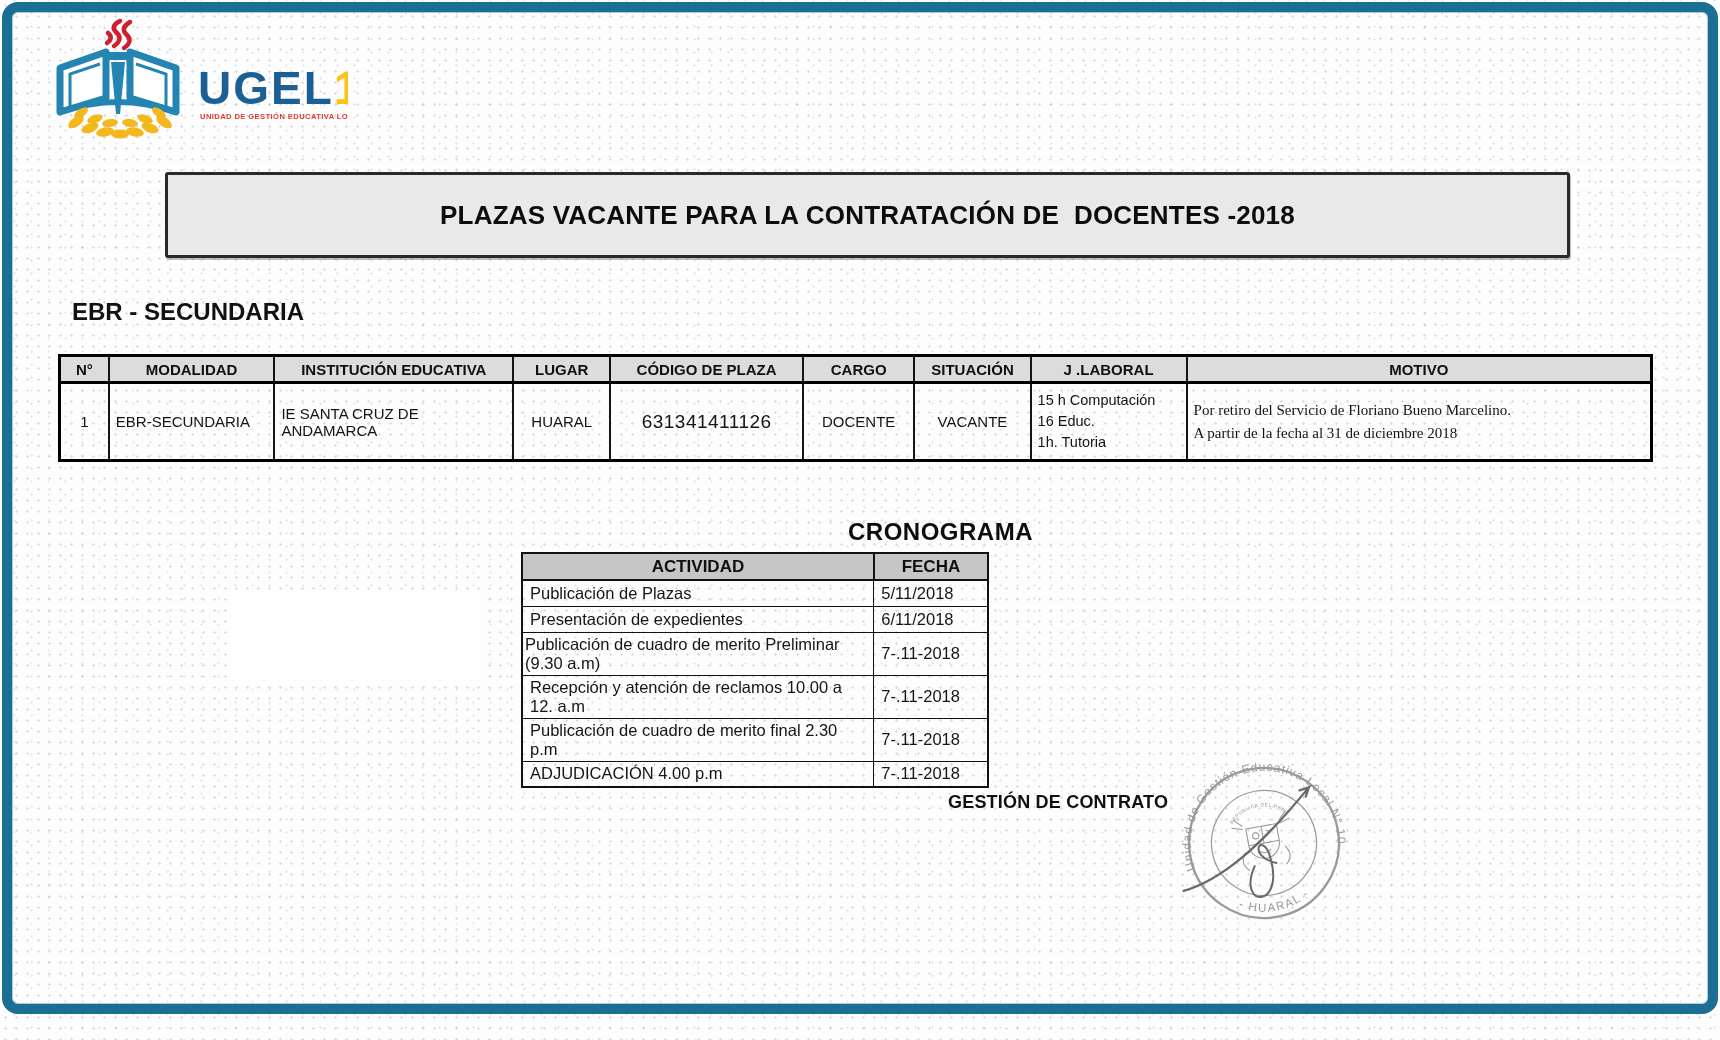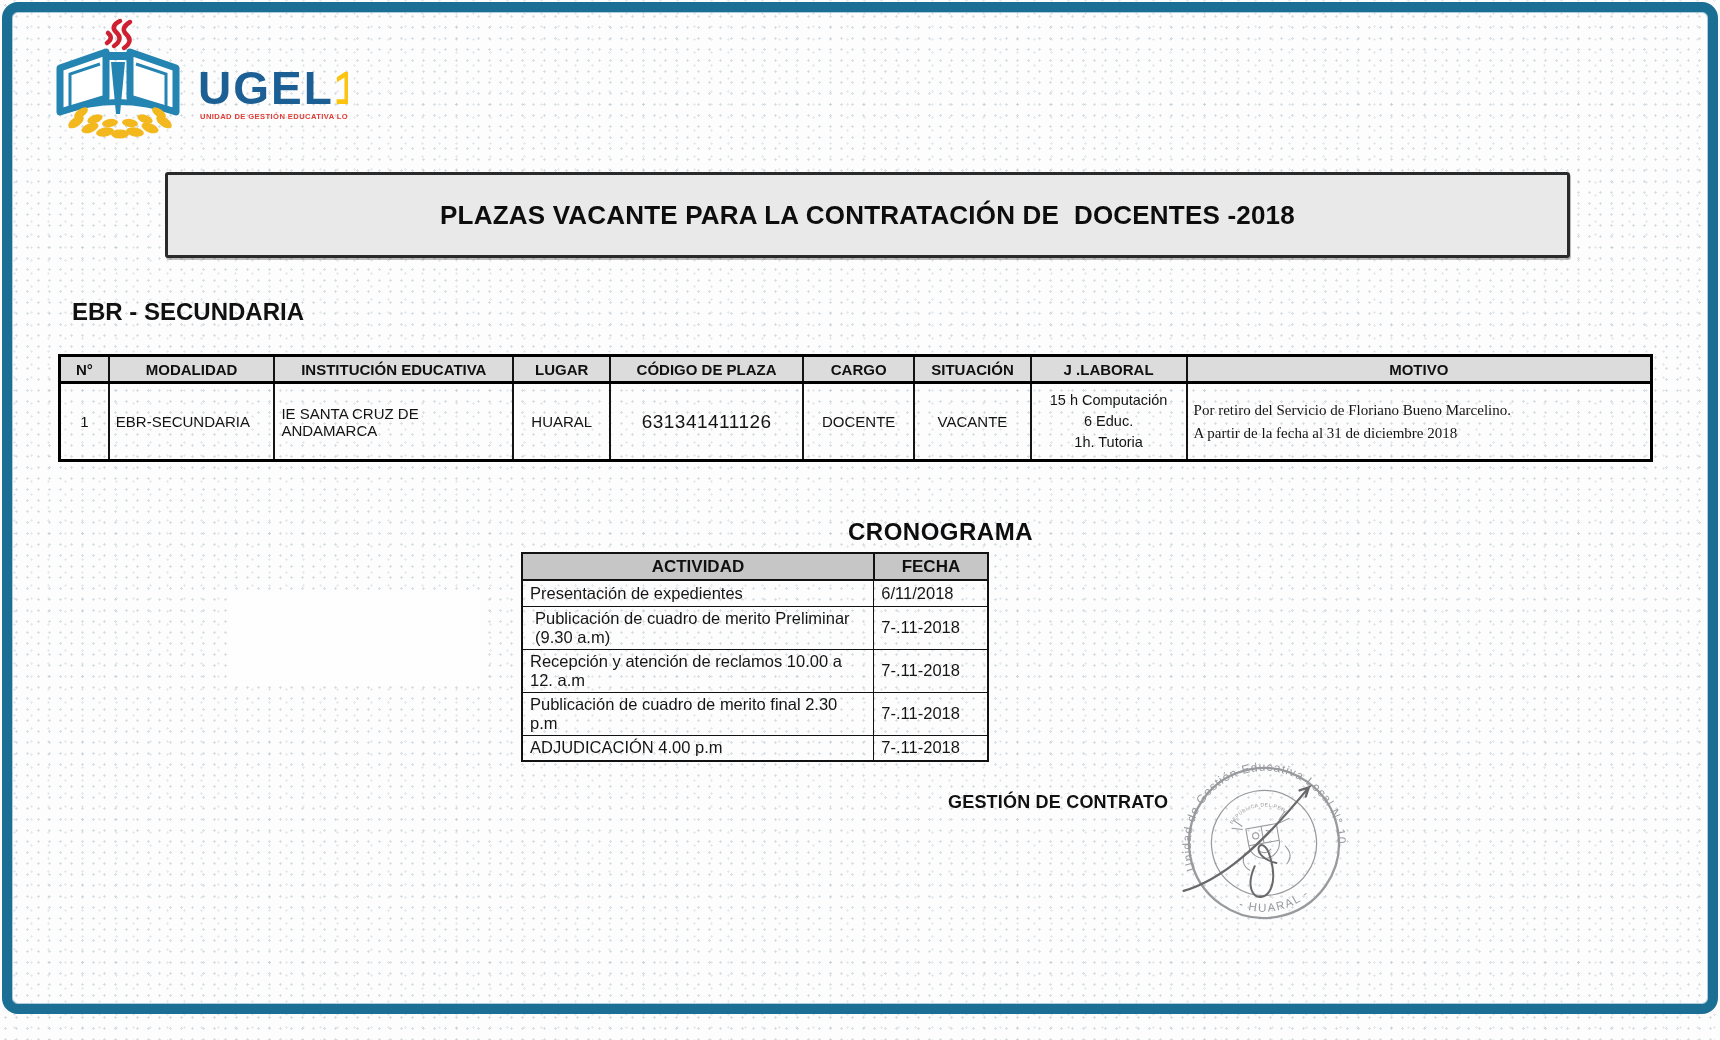--- a/index.html
+++ b/index.html
@@ -48,42 +48,42 @@
     font-size:15px; font-weight:bold; color:#101010;
     height:27px; padding:2px 5px; text-align:center; white-space:nowrap; overflow:hidden;
   }
   .vac-table th.c { text-align:center; }
   .vac-table td {
     border:2px solid #141414; font-size:15px; color:#141414;
     height:78px; padding:3px 6px; vertical-align:middle; background:transparent;
   }
   .vac-table td.c { text-align:center; }
   .vac-table .code { font-size:19px; letter-spacing:.5px; }
-  .vac-table .jl div { text-align:center; font-size:14.5px; line-height:1.45; }
+  .vac-table .jl div { font-size:14.5px; line-height:1.45; }
   .vac-table .motivo div { font-size:15px; line-height:1.5;font-family:Liberation Serif, serif; }
 
   .crono-heading {
     position:absolute; left:521px; top:518px; width:512px; text-align:right;
     font-size:24px; font-weight:bold; color:#0d0d0d; letter-spacing:.5px;
   }
   .crono-table {
     position:absolute; left:521px; top:552px; width:468px;
     border:2.5px solid #111;
   }
   .crono-table th {
     background:#c6c6c6; border:2px solid #111; text-align:center;
     font-size:17px; font-weight:bold; color:#101010; height:27px; padding:1px 6px;
   }
   .crono-table td {
     border:1.8px solid #111; font-size:16.5px; color:#151515;
     height:26px; padding:2px 7px; background:transparent;
   }
   .crono-table td.date { white-space:nowrap; }
   .crono-table tr.tall td { height:42px; }
-  .crono-table tr.tall td.act { padding-left:12px; }
+  .crono-table tr.tall td.act { padding-left:2px; }
 
   .whiteout { position:absolute; left:228px; top:592px; width:252px; height:94px; background:#fefefe; }
 
   .comision {
     position:absolute; left:948px; top:792px;
     font-size:18px; font-weight:bold; color:#111; letter-spacing:.2px;
   }
 
   .stamp-wrap { position:absolute; left:1178px; top:758px; width:172px; height:170px; opacity:.9; }
 </style>
@@ -174,21 +174,21 @@
       <tr>
         <td class="c">1</td>
         <td>EBR-SECUNDARIA</td>
         <td>IE SANTA CRUZ DE ANDAMARCA</td>
         <td class="c">HUARAL</td>
         <td class="c code">631341411126</td>
         <td class="c">DOCENTE</td>
         <td class="c">VACANTE</td>
         <td class="jl">
           <div>15 h Computación</div>
-          <div>6 Educ.</div>
+          <div>16 Educ.</div>
           <div>1h. Tutoria</div>
         </td>
         <td class="motivo">
           <div>Por retiro  del Servicio de Floriano Bueno Marcelino.</div>
           <div>A partir de la fecha al 31 de diciembre 2018</div>
         </td>
       </tr>
     </tbody>
   </table>
 
@@ -201,20 +201,24 @@
         <col style="width:75.5%">
         <col style="width:24.5%">
       </colgroup>
     <thead>
       <tr>
         <th>ACTIVIDAD</th>
         <th>FECHA</th>
       </tr>
     </thead>
     <tbody>
+      <tr>
+        <td>Publicación de Plazas</td>
+        <td class="date">5/11/2018</td>
+      </tr>
       <tr>
         <td>Presentación de expedientes</td>
         <td class="date">6/11/2018</td>
       </tr>
       <tr class="tall">
         <td class="act">Publicación de cuadro de merito Preliminar (9.30 a.m)</td>
         <td class="date">7-.11-2018</td>
       </tr>
       <tr>
         <td>Recepción y atención de reclamos 10.00 a 12. a.m</td>

